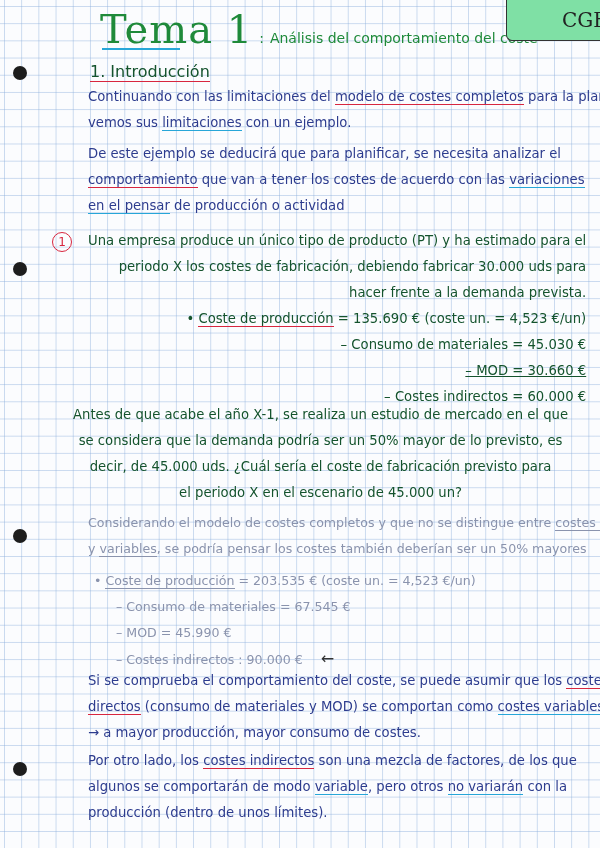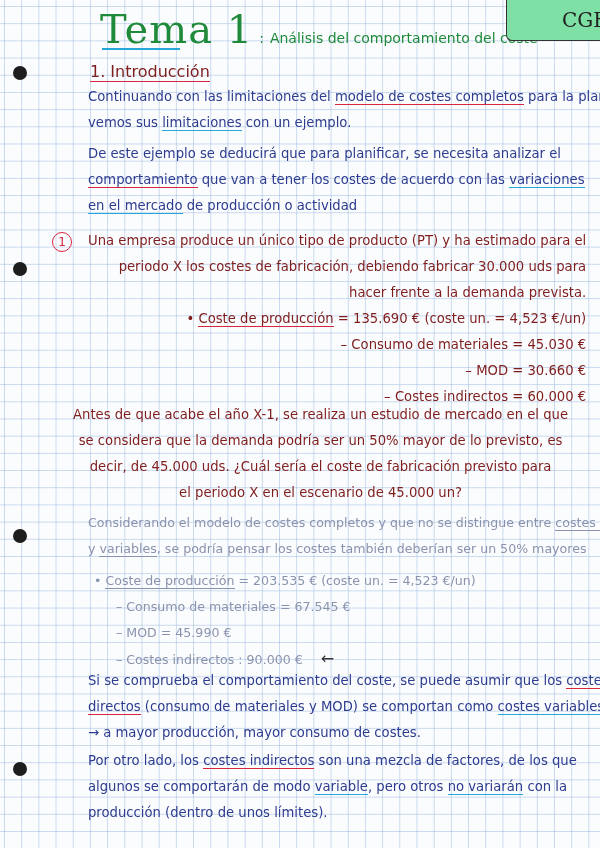--- a/index.html
+++ b/index.html
@@ -9,21 +9,21 @@
     background-image:
       linear-gradient(to right, rgba(140,175,220,0.45) 1px, transparent 1px),
       linear-gradient(to bottom, rgba(140,175,220,0.45) 1px, transparent 1px);
     background-size: 17.2px 17.2px;
     background-position: 4px 6px;
     font-family: "DejaVu Sans", sans-serif;
   }
   .hole { position: absolute; left: 13px; width: 14px; height: 14px; border-radius: 50%; background: #1d1d1d; }
   .abs { position: absolute; white-space: nowrap; }
   .green { color: #1f8a3a; }
-  .red { color: #7f1d1d; }
+  .red { color: #14532d; }
   .blue { color: #2d3c8e; }
   .grey { color: #8a93ad; }
   .title-big { font-size: 40px; font-family: "DejaVu Serif", serif; font-weight: normal; letter-spacing: 1px; }
   .title-sub { font-size: 14px; }
   .badge {
     position: absolute; left: 506px; top: 0; width: 94px; height: 40px;
     background: #7fe0a5; border: 1.5px solid #333; border-top: none; border-right: none;
     border-radius: 0 0 0 6px; display:flex; align-items:center; justify-content:center;
     font-size: 20px; color: #222; font-family: "DejaVu Serif", serif; padding-left: 31px;
   }
@@ -57,31 +57,31 @@
 </div>
 
 <div class="abs blue line" style="left:88px; top:84px;">
   <div><span>Continuando con las limitaciones del </span><span class="u-red">modelo de costes completos</span><span> para la planificación,</span></div>
   <div><span>vemos sus </span><span class="u-blue">limitaciones</span><span> con un ejemplo.</span></div>
 </div>
 
 <div class="abs blue line" style="left:88px; top:141px;">
   <div>De este ejemplo se deducirá que para planificar, se necesita analizar el</div>
   <div><span class="u-red">comportamiento</span><span> que van a tener los costes de acuerdo con las </span><span class="u-blue">variaciones</span></div>
-  <div><span class="u-blue">en el mercado</span><span> de producción o actividad</span></div>
+  <div><span class="u-blue">en el pensar</span><span> de producción o actividad</span></div>
 </div>
 
 <div class="circle-num">1</div>
 <div class="abs red line" style="left:88px; top:228px;text-align:right;">
   <div>Una empresa produce un único tipo de producto (PT) y ha estimado para el</div>
   <div>periodo X los costes de fabricación, debiendo fabricar 30.000 uds para</div>
   <div>hacer frente a la demanda prevista.</div>
   <div style="padding-left:14px;">• <span class="u-red">Coste de producción</span><span> = 135.690 €  (coste un. = 4,523 €/un)</span></div>
   <div style="padding-left:32px;">– Consumo de materiales = 45.030 €</div>
-  <div style="padding-left:32px;">– MOD = 30.660 €</div>
+  <div style="padding-left:32px;text-decoration:underline;">– MOD = 30.660 €</div>
   <div style="padding-left:32px;">– Costes indirectos = 60.000 €</div>
 </div>
 
 <div class="abs red line" style="left:73px; top:402px;text-align:center;">
   <div>Antes de que acabe el año X-1, se realiza un estudio de mercado en el que</div>
   <div>se considera que la demanda podría ser un 50% mayor de lo previsto, es</div>
   <div>decir, de 45.000 uds. ¿Cuál sería el coste de fabricación previsto para</div>
   <div>el periodo X en el escenario de 45.000 un?</div>
 </div>
 

